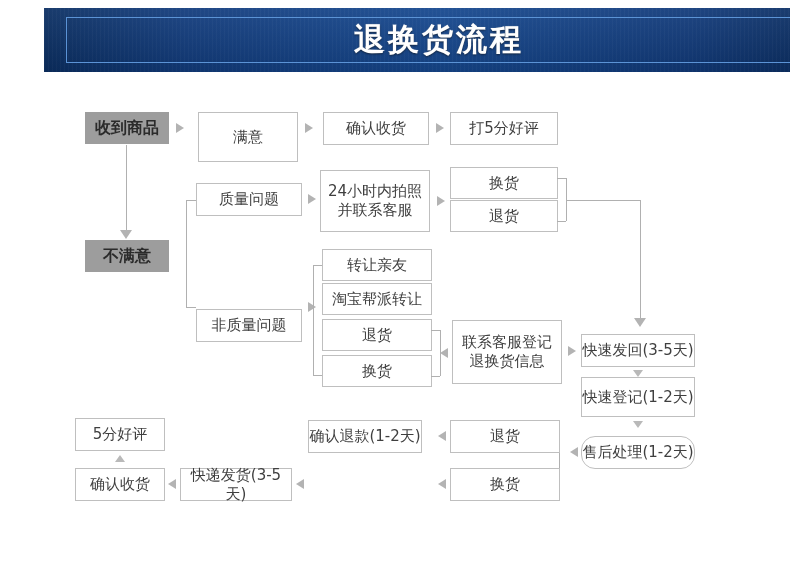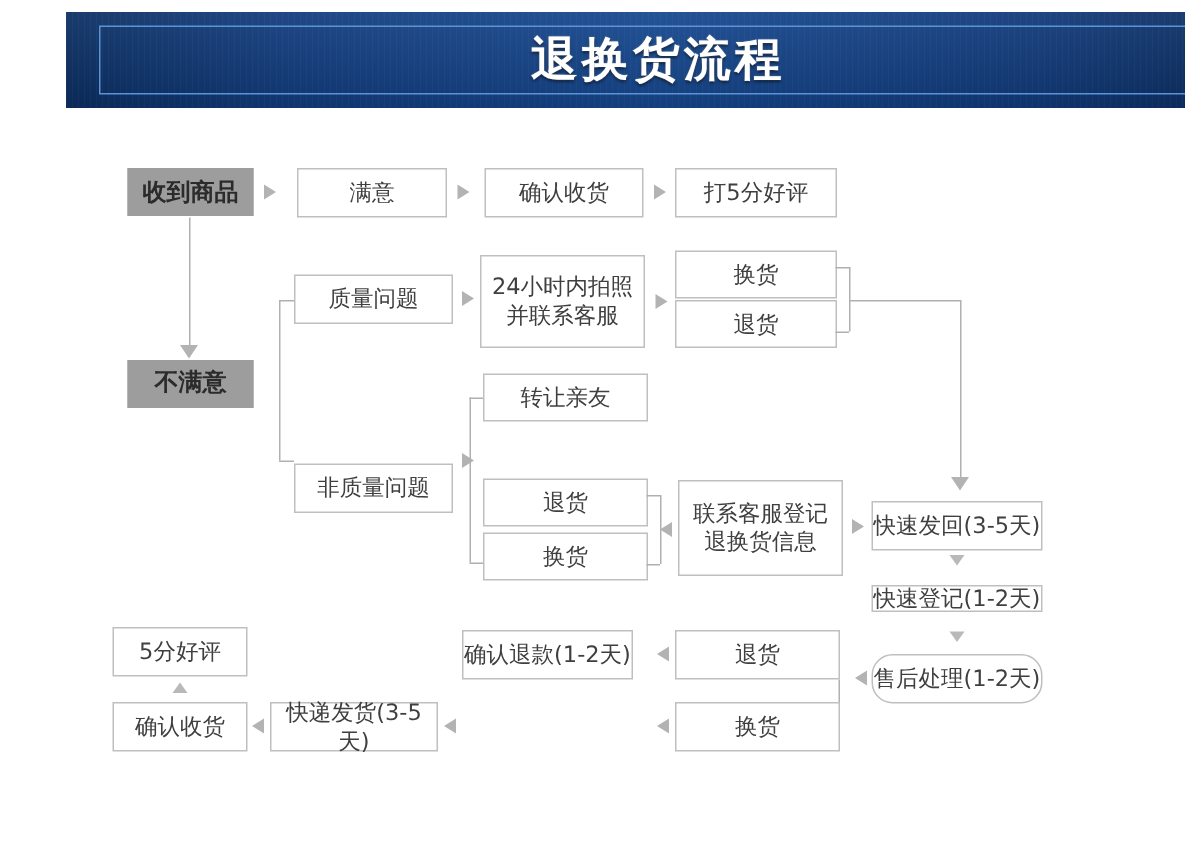--- a/index.html
+++ b/index.html
@@ -79,32 +79,32 @@
 <div id="root">
 
   <div class="banner">
     <div class="banner-inner"></div>
     <div class="banner-title">退换货流程</div>
   </div>
 
   <div class="node gray" style="left:85px;top:112px;width:84px;height:32px;">收到商品</div>
   <div class="arw right" style="left:176px;top:123px;"></div>
 
-  <div class="node" style="left:198px;top:112px;width:100px;height:33px;">满意</div>
+  <div class="node" style="left:198px;top:112px;width:100px;height:50px;">满意</div>
   <div class="arw right" style="left:305px;top:123px;"></div>
 
   <div class="node" style="left:323px;top:112px;width:106px;height:33px;">确认收货</div>
   <div class="arw right" style="left:436px;top:123px;"></div>
 
   <div class="node" style="left:450px;top:112px;width:108px;height:33px;">打5分好评</div>
 
   <div class="ln v" style="left:126px;top:145px;height:88px;"></div>
   <div class="arw down" style="left:120px;top:230px;"></div>
 
-  <div class="node gray" style="left:85px;top:240px;width:84px;height:32px;font-family:Liberation Serif, serif;">不满意</div>
+  <div class="node gray" style="left:85px;top:240px;width:84px;height:32px;">不满意</div>
 
   <div class="ln v" style="left:186px;top:200px;height:107px;"></div>
   <div class="ln h" style="left:186px;top:200px;width:10px;"></div>
   <div class="ln h" style="left:186px;top:307px;width:10px;"></div>
 
   <div class="node" style="left:196px;top:183px;width:106px;height:33px;">质量问题</div>
   <div class="arw right" style="left:308px;top:194px;"></div>
 
   <div class="node two-line" style="left:320px;top:170px;width:110px;height:62px;">24小时内拍照
 并联系客服</div>
@@ -121,36 +121,37 @@
   <div class="arw down" style="left:634px;top:318px;"></div>
 
   <div class="node" style="left:196px;top:291px;width:106px;height:33px;margin-top:18px;">非质量问题</div>
   <div class="arw right" style="left:308px;top:302px;"></div>
 
   <div class="ln v" style="left:313px;top:265px;height:110px;"></div>
   <div class="ln h" style="left:313px;top:265px;width:9px;"></div>
   <div class="ln h" style="left:313px;top:375px;width:9px;"></div>
 
   <div class="node" style="left:322px;top:249px;width:110px;height:32px;">转让亲友</div>
+  <div class="node" style="left:322px;top:283px;width:110px;height:32px;">淘宝帮派转让</div>
   <div class="node" style="left:322px;top:319px;width:110px;height:32px;">退货</div>
   <div class="node" style="left:322px;top:355px;width:110px;height:32px;">换货</div>
 
   <div class="ln v" style="left:440px;top:330px;height:46px;"></div>
   <div class="ln h" style="left:431px;top:330px;width:9px;"></div>
   <div class="ln h" style="left:431px;top:376px;width:9px;"></div>
   <div class="arw left" style="left:440px;top:348px;"></div>
 
   <div class="node two-line" style="left:452px;top:320px;width:110px;height:64px;">联系客服登记
 退换货信息</div>
   <div class="arw right" style="left:568px;top:346px;"></div>
 
   <div class="node" style="left:581px;top:334px;width:114px;height:33px;">快速发回(3-5天)</div>
   <div class="arw down sm" style="left:633px;top:370px;"></div>
 
-  <div class="node" style="left:581px;top:390px;width:114px;height:18px;">快速登记(1-2天)</div>
+  <div class="node" style="left:581px;top:377px;width:114px;height:40px;">快速登记(1-2天)</div>
   <div class="arw down sm" style="left:633px;top:421px;"></div>
 
   <div class="node" style="left:581px;top:436px;width:114px;height:33px;border-radius:14px;">售后处理(1-2天)</div>
   <div class="arw left" style="left:570px;top:447px;"></div>
 
   <div class="ln v" style="left:559px;top:430px;height:48px;"></div>
   <div class="ln h" style="left:550px;top:430px;width:9px;"></div>
   <div class="ln h" style="left:550px;top:478px;width:9px;"></div>
 
   <div class="node" style="left:450px;top:420px;width:110px;height:33px;">退货</div>

